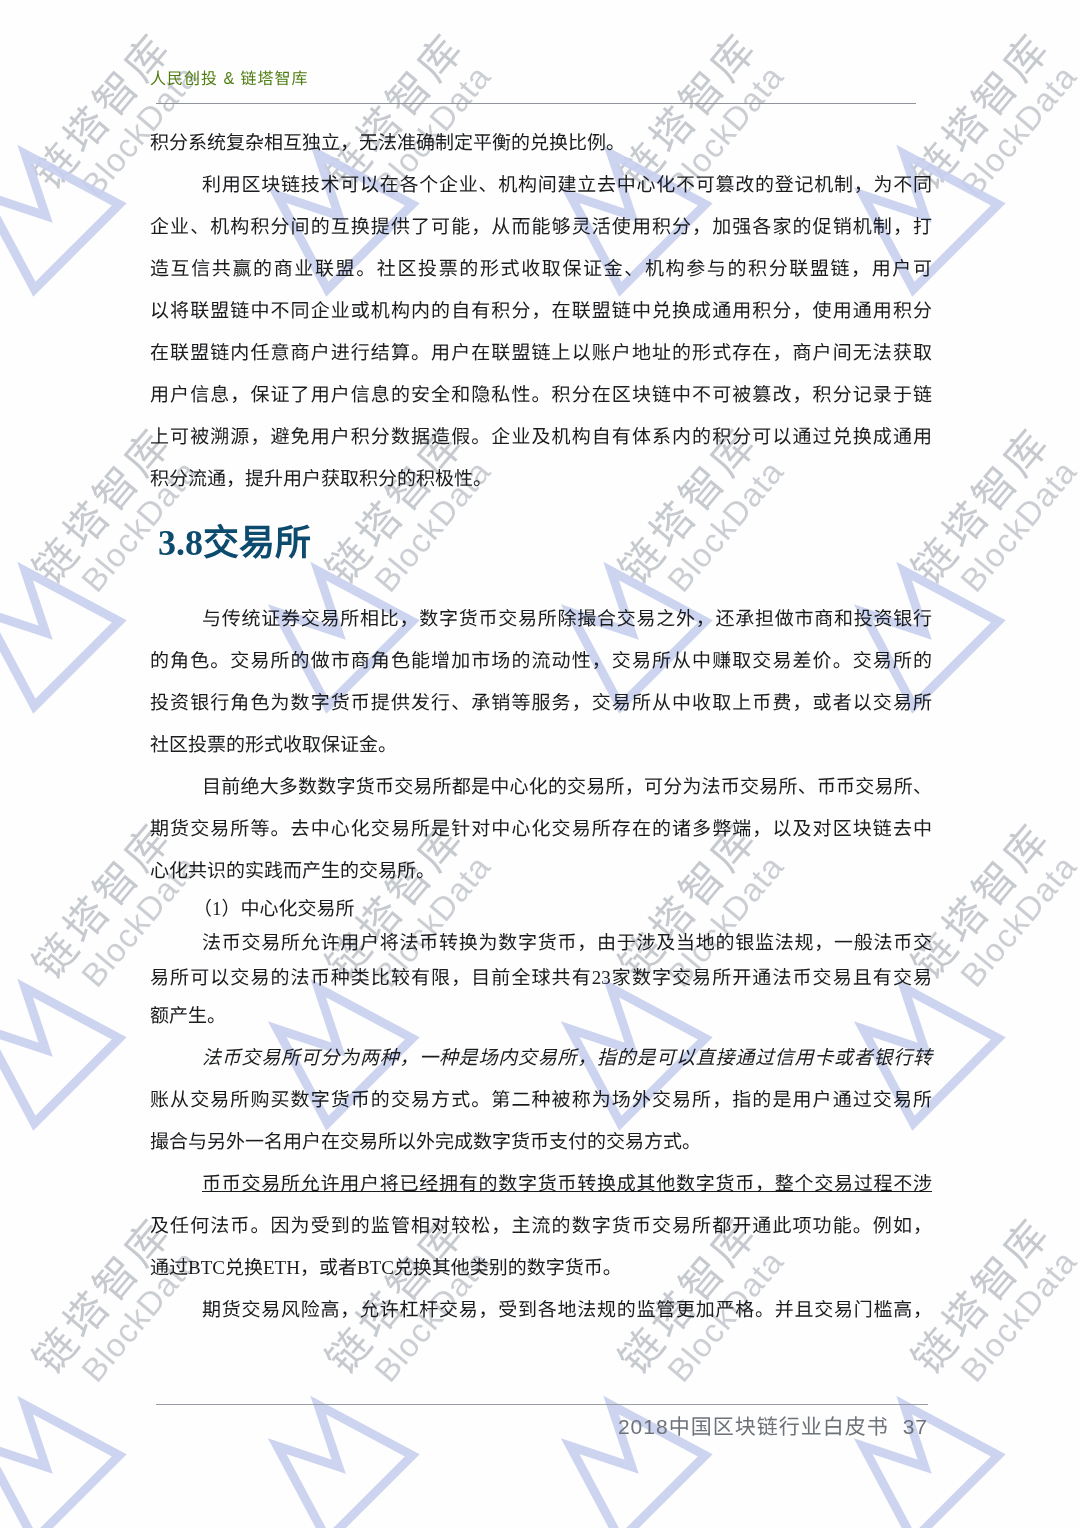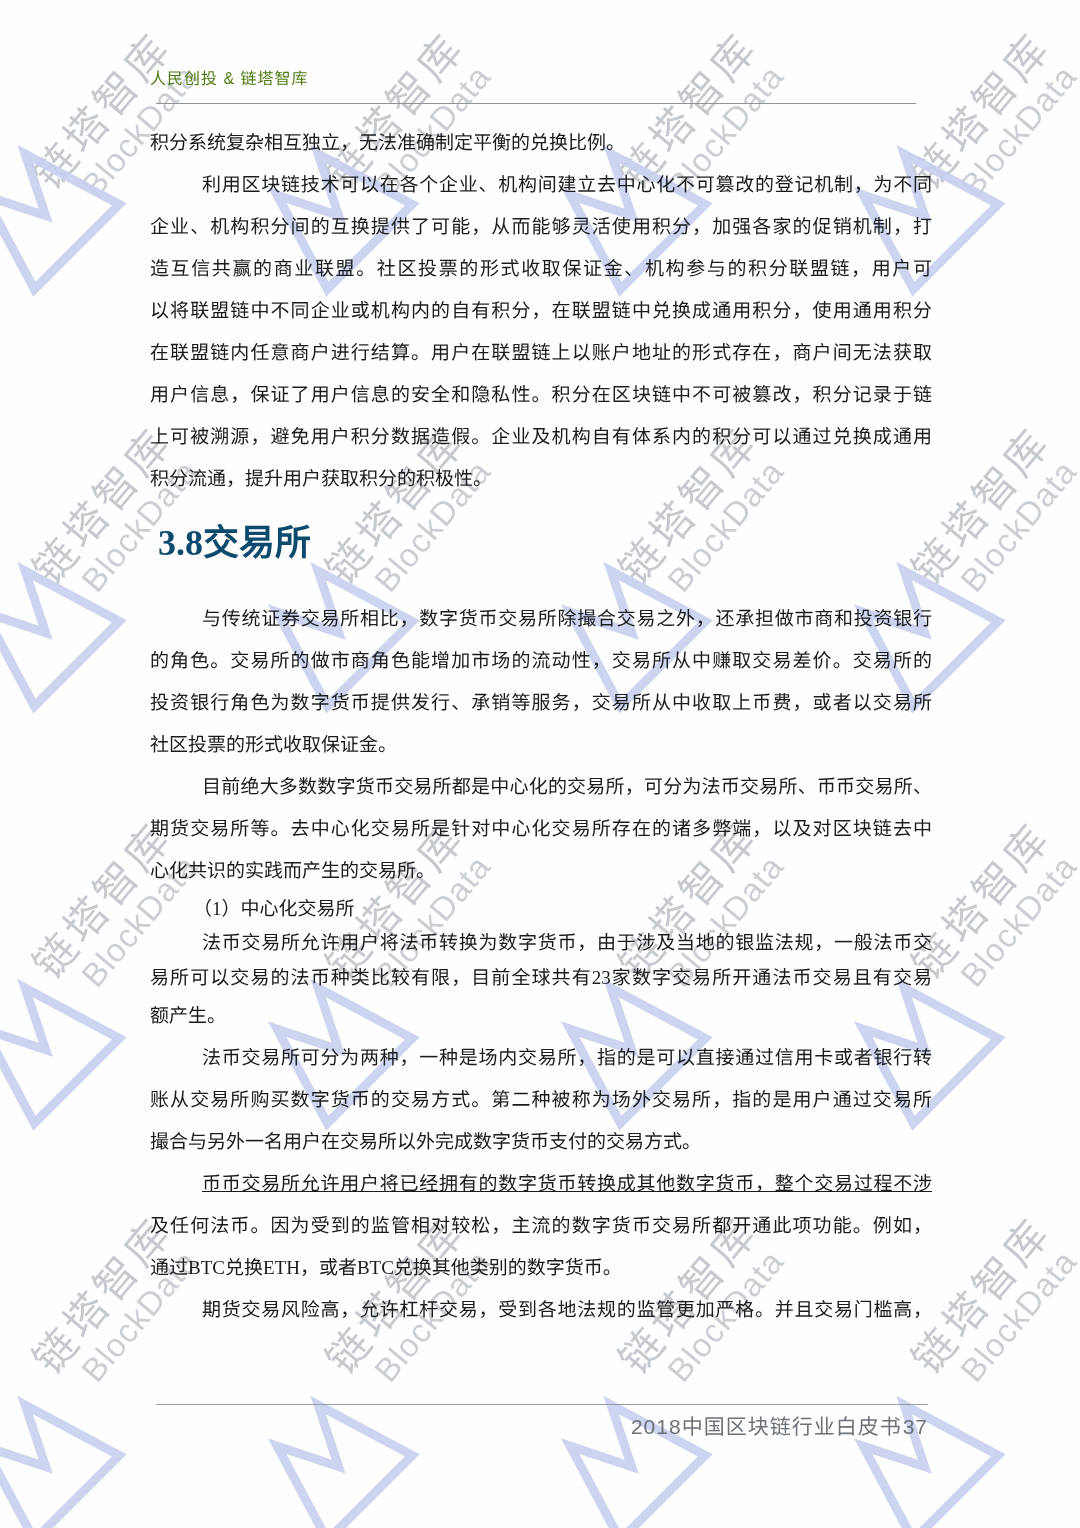--- a/index.html
+++ b/index.html
@@ -18,21 +18,21 @@
     text-align:left;font-family:"Liberation Sans","DejaVu Sans",sans-serif;
     font-size:16px;line-height:22px;color:#4d7c0f;letter-spacing:1px;
   }
   .header-rule{position:absolute;top:103px;left:156px;width:760px;border-top:1px solid #8f949a;z-index:2;}
   .footer-rule{position:absolute;top:1404px;left:156px;width:772px;border-top:1px solid #989da3;z-index:2;}
   .page-footer-text{
     position:absolute;top:1413px;left:150px;width:778px;z-index:2;
     text-align:right;font-family:"Liberation Sans","DejaVu Sans",sans-serif;
     font-size:21px;line-height:28px;color:#6d7279;letter-spacing:1px;
   }
-  .page-footer-text .pgnum{margin-left:1px;}
+  .page-footer-text .pgnum{margin-left:14px;}
   
   #doc{
     position:absolute;top:104px;left:150px;width:782px;padding-top:18px;z-index:2;
     color:#1a1b1d;
   }
   .ln{font-size:19px;line-height:42px;height:42px;white-space:normal;}
   .ln.fill{text-align:justify;text-align-last:justify;text-justify:inter-character;}
   .ln.nofill{text-align:right;text-align-last:left;}
   .ln.lh-t1{line-height:33px;height:33px;}
   .ln.lh-t{line-height:35px;height:35px;}
@@ -177,21 +177,21 @@
     <div class="ln fill">的角色。交易所的做市商角色能增加市场的流动性，交易所从中赚取交易差价。交易所的</div>
     <div class="ln fill">投资银行角色为数字货币提供发行、承销等服务，交易所从中收取上币费，或者以交易所</div>
     <div class="ln nofill">社区投票的形式收取保证金。</div>
     <div class="ln fill" style="padding-left: 52px;">目前绝大多数数字货币交易所都是中心化的交易所，可分为法币交易所、币币交易所、</div>
     <div class="ln fill">期货交易所等。去中心化交易所是针对中心化交易所存在的诸多弊端，以及对区块链去中</div>
     <div class="ln nofill">心化共识的实践而产生的交易所。</div>
     <div class="ln nofill lh-t1" style="padding-left: 43px;">（1）中心化交易所</div>
     <div class="ln fill lh-t" style="padding-left: 52px;">法币交易所允许用户将法币转换为数字货币，由于涉及当地的银监法规，一般法币交</div>
     <div class="ln fill lh-t">易所可以交易的法币种类比较有限，目前全球共有23家数字交易所开通法币交易且有交易</div>
     <div class="ln nofill">额产生。</div>
-    <div class="ln fill" style="padding-left: 52px;">法币交易所可分为两种，一种是场内交易所，指的是可以直接通过信用卡或者银行转</div>
+    <div class="ln fill" style="padding-left: 52px; font-style: italic;">法币交易所可分为两种，一种是场内交易所，指的是可以直接通过信用卡或者银行转</div>
     <div class="ln fill">账从交易所购买数字货币的交易方式。第二种被称为场外交易所，指的是用户通过交易所</div>
     <div class="ln nofill">撮合与另外一名用户在交易所以外完成数字货币支付的交易方式。</div>
     <div class="ln fill" style="padding-left: 52px; text-decoration: underline;">币币交易所允许用户将已经拥有的数字货币转换成其他数字货币，整个交易过程不涉</div>
     <div class="ln fill">及任何法币。因为受到的监管相对较松，主流的数字货币交易所都开通此项功能。例如，</div>
     <div class="ln nofill">通过BTC兑换ETH，或者BTC兑换其他类别的数字货币。</div>
     <div class="ln fill" style="padding-left: 52px;">期货交易风险高，允许杠杆交易，受到各地法规的监管更加严格。并且交易门槛高，</div>
   </div>
 
 <div class="footer-rule"></div>
 <div class="page-footer-text"><span>2018中国区块链行业白皮书</span><span class="pgnum">37</span></div>

